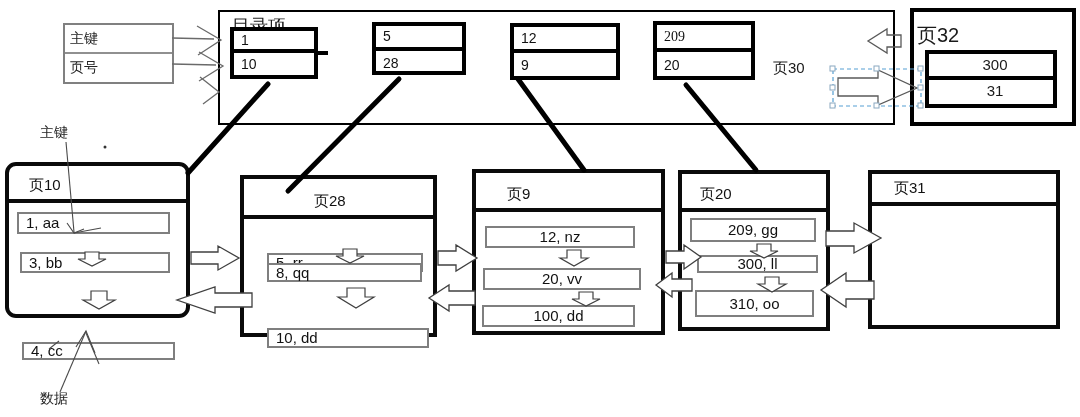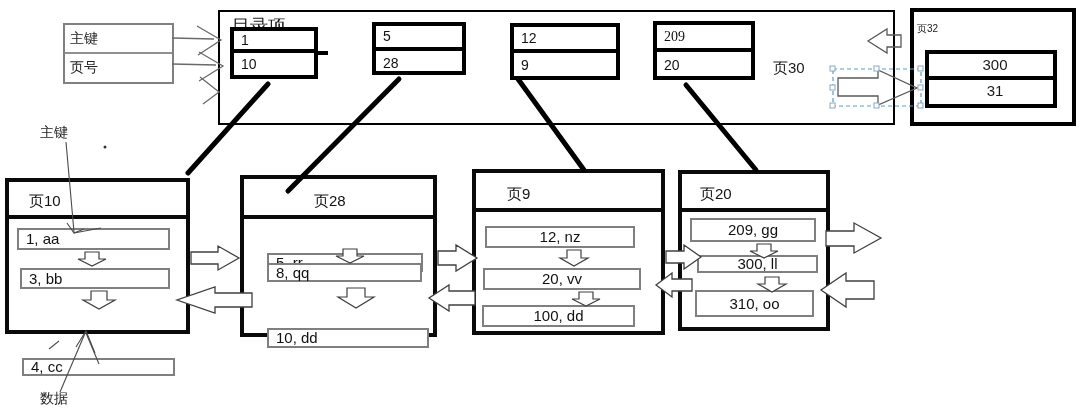--- a/index.html
+++ b/index.html
@@ -12,21 +12,21 @@
   .legend-row.first{border-bottom:2px solid #909090;}
   
   .dirbox{left:218px;top:10px;width:673px;height:111px;border:2px solid #000;background:#fff;}
   .dir-title{left:12px;top:2px;font-size:18px;border-bottom:1px solid #333;padding-bottom:1px;}
   .dentry{border:4px solid #000;background:#fff;}
   .dcell{padding-left:7px;font-size:14px;color:#111;}
   .dcell.top{border-bottom:4px solid #000;}
   .page30-label{left:553px;top:19px;font-size:15px;margin-top:28px;}
   
   .p32{left:910px;top:8px;width:158px;height:110px;border:4px solid #000;background:#fff;}
-  .p32-title{left:3px;top:10px;font-size:10px;}
+  .p32-title{left:3px;top:10px;font-size:20px;}
   .p32-entry{left:11px;top:38px;width:124px;height:50px;border:4px solid #000;background:#fff;text-align:center;}
   .p32-cell{height:21px;line-height:21px;padding-left:8px;font-size:15px;}
   .p32-cell.top{border-bottom:4px solid #000;height:22px;line-height:22px;}
   
   .page{border:4px solid #0a0a0a;background:#fff;}
   .page-header{border-bottom:4px solid #0a0a0a;font-size:15px;color:#111;}
   .page-header span{position:absolute;bottom:4px;}
   .rec{position:absolute;border:2px solid #7f7f7f;background:#fff;font-size:15px;color:#111;}
   .rec.left{text-align:left;padding-left:7px;}
   .rec.center{text-align:center;}
@@ -70,21 +70,21 @@
     <div class="abs p32-title">页32</div>
     <div class="abs p32-entry">
       <div class="p32-cell top">300</div>
       <div class="p32-cell">31</div>
     </div>
   </div>
 
   <div class="abs small-label" style="left:40px;top:124px;">主键</div>
   <div class="abs small-label" style="left:40px;top:390px;">数据</div>
 
-  <div class="abs page" style="left:5px;top:178px;width:177px;height:148px;">
+  <div class="abs page" style="left:5px;top:162px;width:177px;height:148px;border-radius:11px;">
     <div class="page-header" style="position:relative;height:33px;">
       <span style="left:20px;">页10</span>
     </div>
     <div class="rec left" style="left:8px;top:46px;width:142px;height:18px;line-height:18px;">1, aa</div>
     <div class="rec left" style="left:11px;top:86px;width:139px;height:17px;line-height:17px;">3, bb</div>
     <div class="rec left" style="left:13px;top:128px;width:142px;height:14px;line-height:14px;margin-top:48px;">4, cc</div>
   </div>
 
   <div class="abs page" style="left:240px;top:175px;width:189px;height:154px;">
     <div class="page-header" style="position:relative;height:36px;">
@@ -106,20 +106,25 @@
 
   <div class="abs page" style="left:678px;top:170px;width:144px;height:153px;">
     <div class="page-header" style="position:relative;height:34px;">
       <span style="left:18px;">页20</span>
     </div>
     <div class="rec center" style="left:8px;top:44px;width:122px;height:20px;line-height:20px;">209, gg</div>
     <div class="rec center" style="left:15px;top:81px;width:117px;height:14px;line-height:14px;">300, ll</div>
     <div class="rec center" style="left:13px;top:116px;width:115px;height:23px;line-height:23px;">310, oo</div>
   </div>
 
+  <div class="abs page" style="left:868px;top:170px;width:184px;height:151px;">
+    <div class="page-header" style="position:relative;height:28px;">
+      <span style="left:22px;">页31</span>
+    </div>
+  </div>
 
   <svg width="1080" height="417" viewBox="0 0 1080 417">
 
     <g stroke="#6a6a6a" stroke-width="1.3" fill="none">
       <line x1="172" y1="38" x2="214" y2="39"></line>
       <polyline points="197,26 221,40 198,55"></polyline>
       <line x1="172" y1="64" x2="216" y2="65"></line>
       <polyline points="199,52 223,66 199,81"></polyline>
       <polyline points="200,77 219,92 203,104"></polyline>
     </g>

